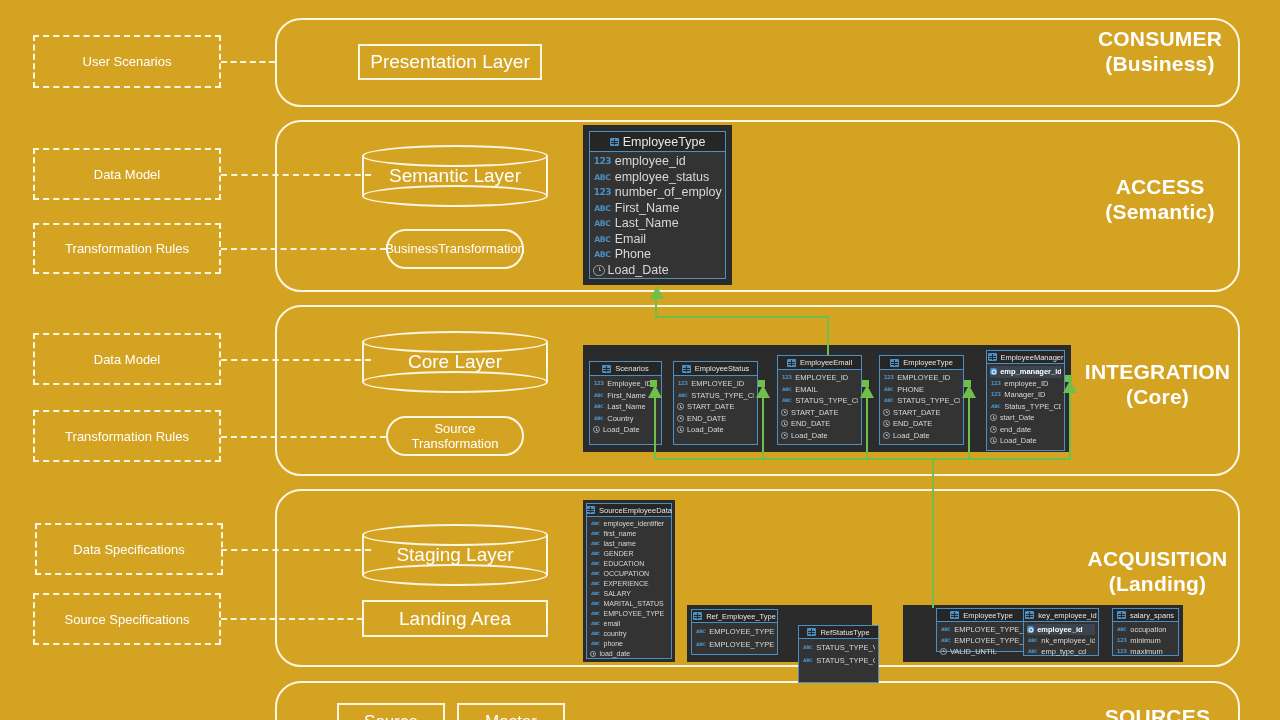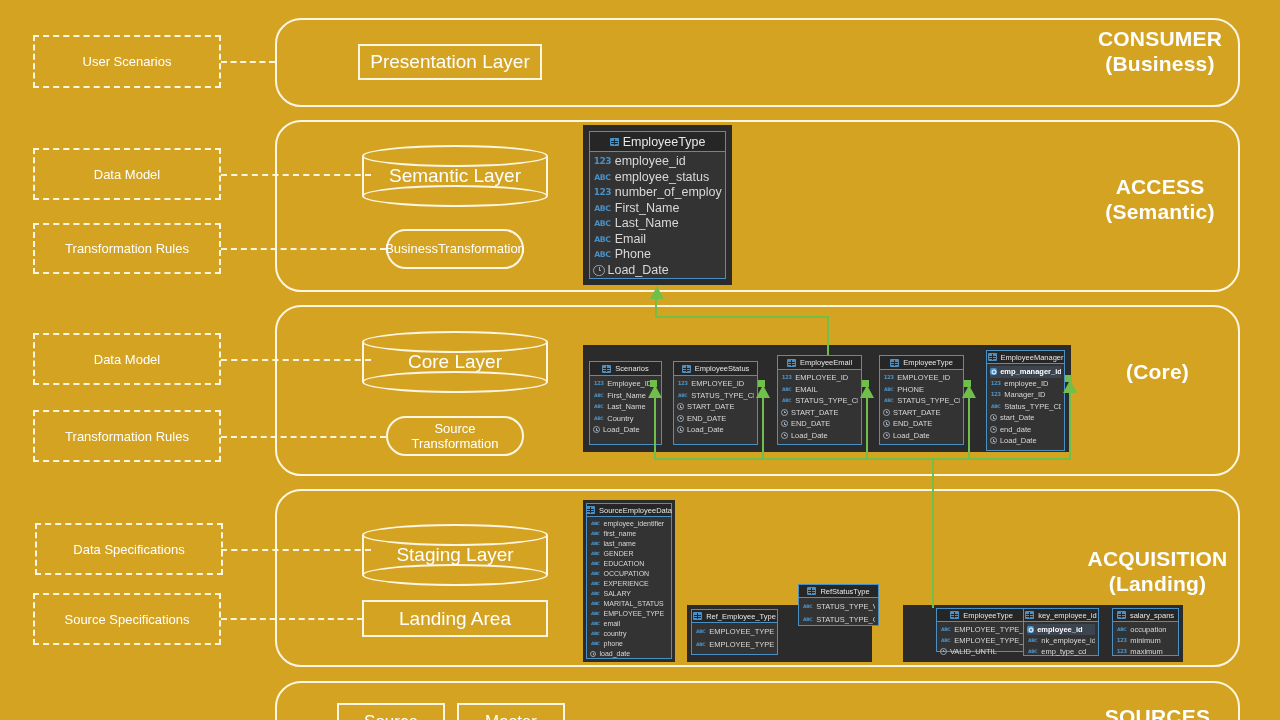--- a/index.html
+++ b/index.html
@@ -163,20 +163,21 @@
 
   <div class="layer-title" style="left:1085px; top:27px; width:150px;">
     <div>CONSUMER</div>
     <div>(Business)</div>
   </div>
   <div class="layer-title" style="left:1085px; top:175px; width:150px;">
     <div>ACCESS</div>
     <div>(Semantic)</div>
   </div>
   <div class="layer-title" style="left:1075px; top:360px; width:165px;">
+    <div>INTEGRATION</div>
     <div>(Core)</div>
   </div>
   <div class="layer-title" style="left:1075px; top:547px; width:165px;">
     <div>ACQUISITION</div>
     <div>(Landing)</div>
   </div>
   <div class="layer-title" style="left:1075px; top:705px; width:165px;">
     <div>SOURCES</div>
   </div>
 
@@ -542,21 +543,21 @@
         <div class="er-row" style="font-size: 7.5px; line-height: 13px;">
           <span class="ico abc" style="font-size: 4.65px; min-width: 11.25px;">ABC</span>
           <span>EMPLOYEE_TYPE</span>
         </div>
         <div class="er-row" style="font-size: 7.5px; line-height: 13px;">
           <span class="ico abc" style="font-size: 4.65px; min-width: 11.25px;">ABC</span>
           <span>EMPLOYEE_TYPE_CD</span>
         </div>
       </div>
   </div>
-  <div class="er-table" style="left:798px; top:584px; width:81px; height:42px; font-size:7.5px;">
+  <div class="er-table" style="left:798px; top:625px; width:81px; height:58px; font-size:7.5px;">
     <div class="er-head" style="height:13px; font-size:7.5px;">
       <span class="tbl-ico"></span>
       <span>RefStatusType</span>
     </div>
     <div class="er-rows" id="rows-ref-status-type">
         <div class="er-row" style="font-size: 7.5px; line-height: 13px;">
           <span class="ico abc" style="font-size: 4.65px; min-width: 11.25px;">ABC</span>
           <span>STATUS_TYPE_VAL</span>
         </div>
         <div class="er-row" style="font-size: 7.5px; line-height: 13px;">

